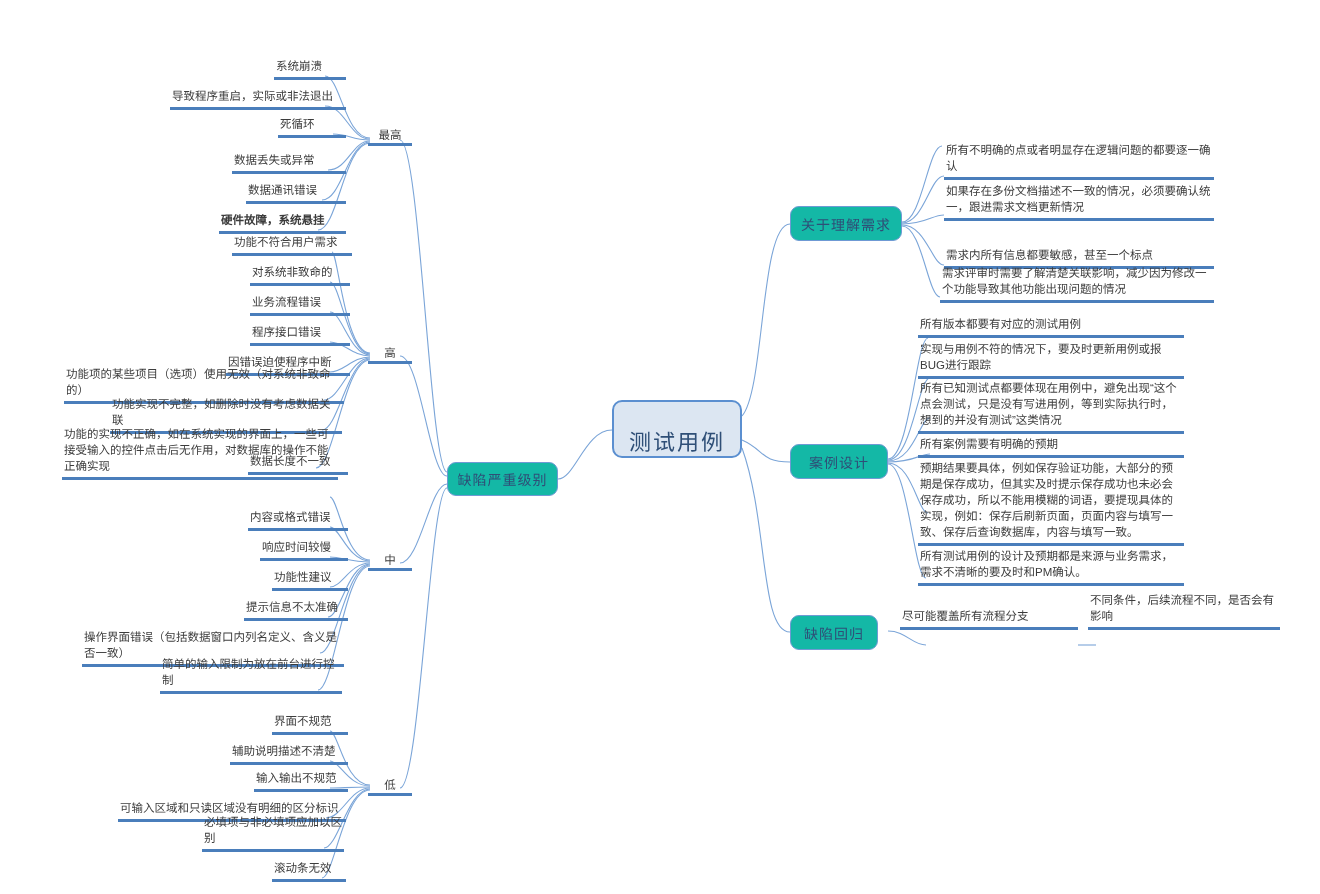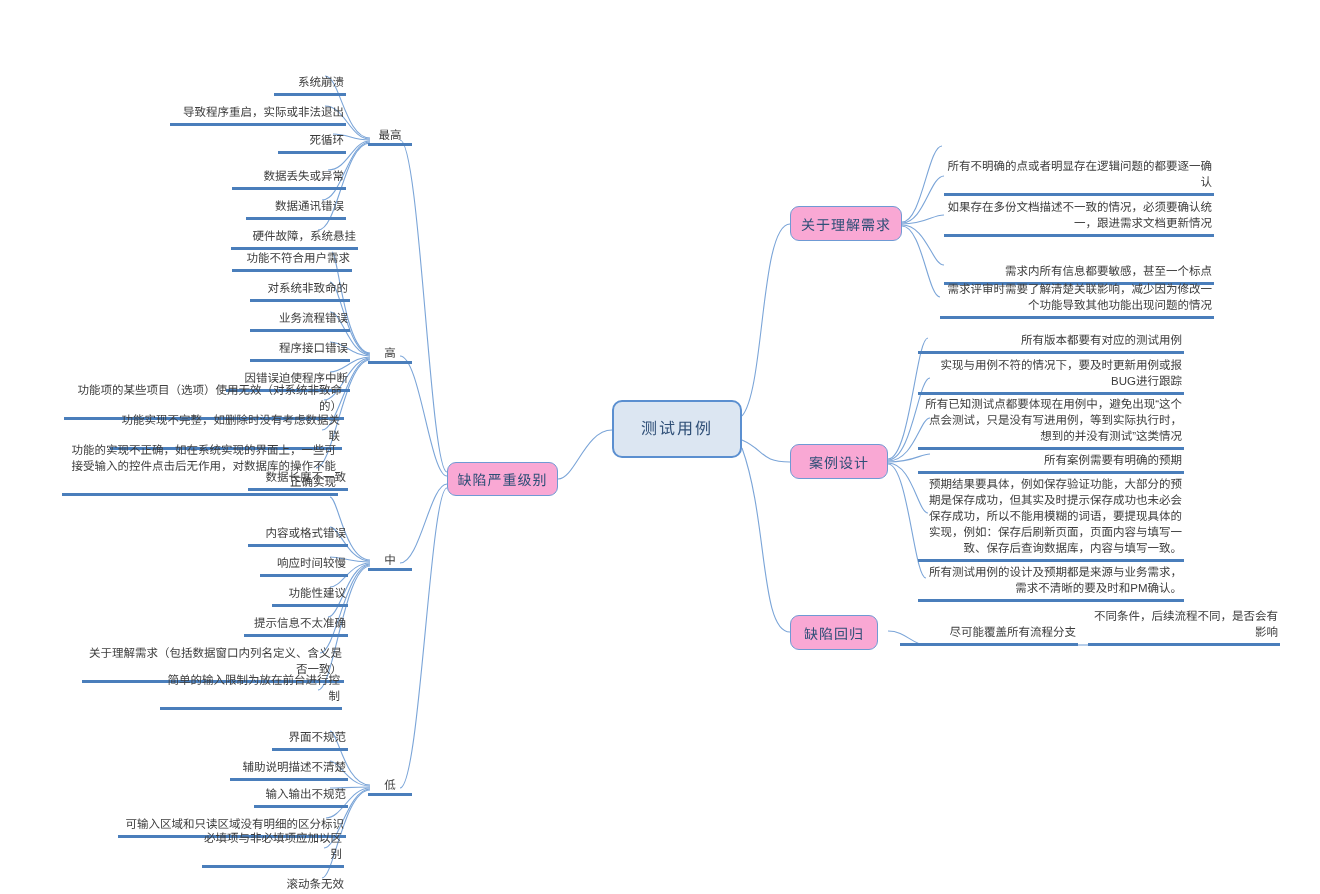--- a/index.html
+++ b/index.html
@@ -30,51 +30,50 @@
   .node {
     position: absolute;
     box-sizing: border-box;
   }
   
   .central {
     background: #dce6f2;
     border: 2px solid #5b8fd0;
     border-radius: 10px;
     color: #2f4f77;
-    font-size: 16px;
+    font-size: 22px;
     line-height: 1.2;
     display: flex;
-    align-items: center;
+    align-items: flex-end;
     justify-content: center;
     letter-spacing: 2px;
   }
   
   .branch {
-    background: #f9a8d4;
+    background: #14b8a6;
     border: 1.4px solid #6f9ad4;
     border-radius: 9px;
     color: #2f4f77;
     font-size: 14px;
     display: flex;
     align-items: center;
     justify-content: center;
     letter-spacing: 1px;
   }
   
   .leaf {
     font-size: 11.5px;
     line-height: 16px;
     color: #3c3c3c;
-    text-align: right;
+    text-align: left;
     padding: 0 2px 3px 2px;
     display: flex;
     flex-direction: column;
     justify-content: flex-end;
     box-sizing: border-box;
-    margin-top: 16px;
   }
   .leaf .txt {
     display: block;
   }
   .leaf.u-thick {
     border-bottom: 3px solid #4a7ebb;
   }
   
   .level {
     font-size: 11.5px;
@@ -182,21 +181,21 @@
   </div>
   <div class="node leaf u-thick" style="left:278px; top:118px; width:68px; height:20px;">
     <span class="txt">死循环</span>
   </div>
   <div class="node leaf u-thick" style="left:232px; top:154px; width:114px; height:20px;">
     <span class="txt">数据丢失或异常</span>
   </div>
   <div class="node leaf u-thick" style="left:246px; top:184px; width:100px; height:20px;">
     <span class="txt">数据通讯错误</span>
   </div>
-  <div class="node leaf u-thick" style="left:231px; top:214px; width:127px; height:20px;">
+  <div class="node leaf u-thick" style="left:219px; top:214px; width:127px; height:20px;font-weight:bold;">
     <span class="txt">硬件故障，系统悬挂</span>
   </div>
 
   <div class="node leaf u-thick" style="left:232px; top:236px; width:120px; height:20px;">
     <span class="txt">功能不符合用户需求</span>
   </div>
   <div class="node leaf u-thick" style="left:250px; top:266px; width:100px; height:20px;">
     <span class="txt">对系统非致命的</span>
   </div>
   <div class="node leaf u-thick" style="left:250px; top:296px; width:100px; height:20px;">
@@ -227,21 +226,21 @@
   <div class="node leaf u-thick" style="left:260px; top:541px; width:88px; height:20px;">
     <span class="txt">响应时间较慢</span>
   </div>
   <div class="node leaf u-thick" style="left:272px; top:571px; width:76px; height:20px;">
     <span class="txt">功能性建议</span>
   </div>
   <div class="node leaf u-thick" style="left:244px; top:601px; width:104px; height:20px;">
     <span class="txt">提示信息不太准确</span>
   </div>
   <div class="node leaf u-thick" style="left:82px; top:631px; width:262px; height:36px;">
-    <span class="txt">关于理解需求（包括数据窗口内列名定义、含义是否一致）</span>
+    <span class="txt">操作界面错误（包括数据窗口内列名定义、含义是否一致）</span>
   </div>
   <div class="node leaf u-thick" style="left:160px; top:674px; width:182px; height:20px;">
     <span class="txt">简单的输入限制为放在前台进行控制</span>
   </div>
 
   <div class="node leaf u-thick" style="left:272px; top:715px; width:76px; height:20px;">
     <span class="txt">界面不规范</span>
   </div>
   <div class="node leaf u-thick" style="left:230px; top:745px; width:118px; height:20px;">
     <span class="txt">辅助说明描述不清楚</span>

